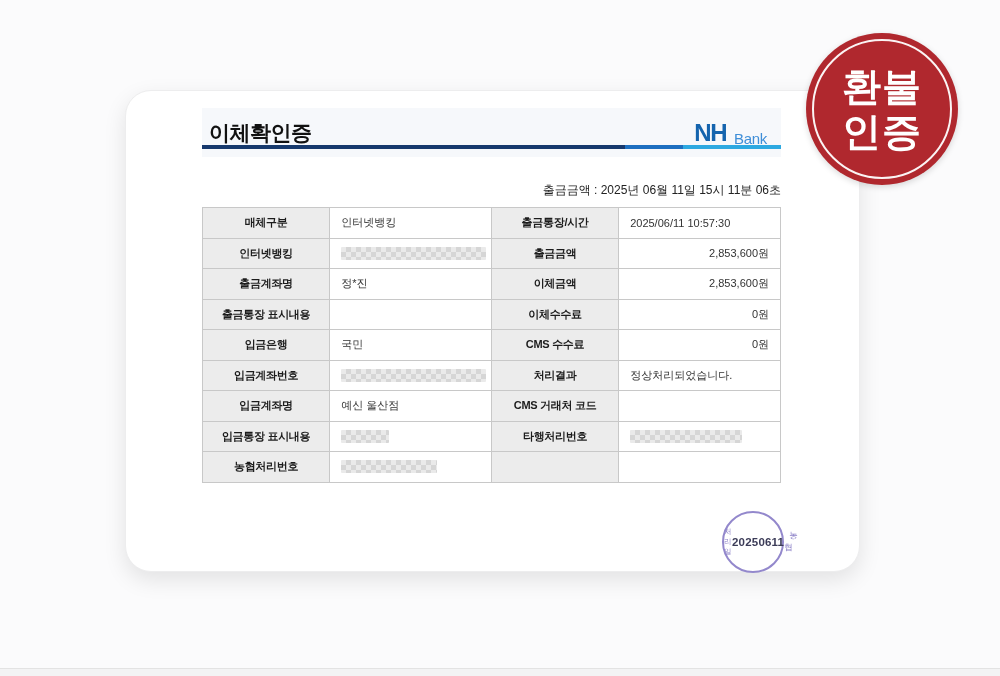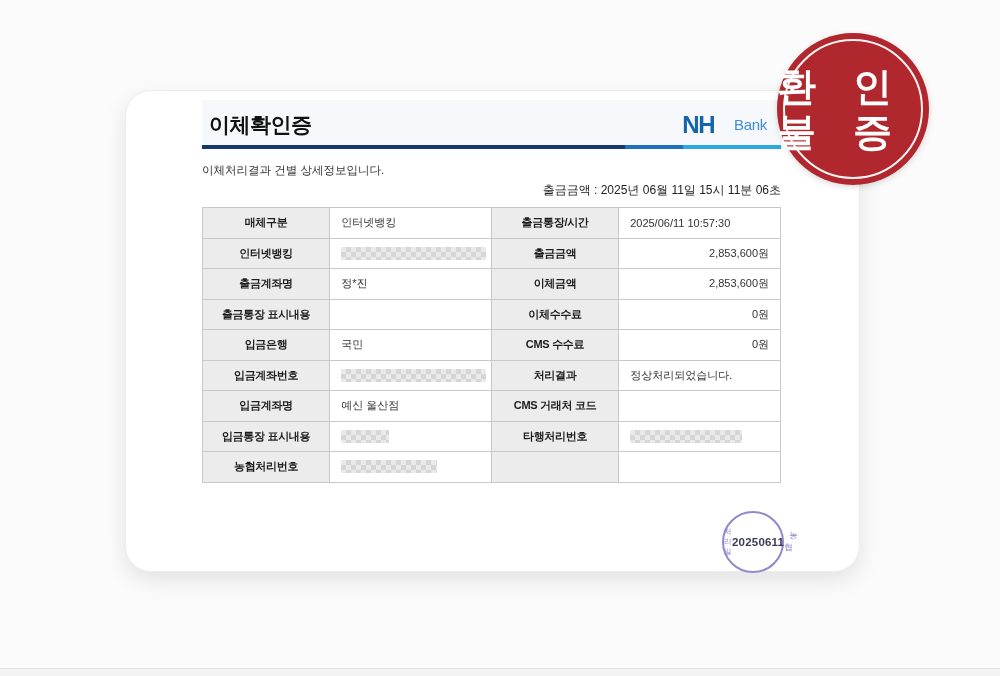--- a/index.html
+++ b/index.html
@@ -17,27 +17,27 @@
   .card {
     position:absolute; left:125px; top:90px; width:735px; height:482px;
     background:#ffffff;
     border:1px solid #ededee;
     border-radius:26px;
     box-shadow:0 8px 22px rgba(0,0,0,.10);
   }
 
   
   .header-band {
-    position:absolute; left:76px; top:9px; width:579px; height:49px;
+    position:absolute; left:76px; top:17px; width:579px; height:49px;
     background:#f6f8fb;
     display:flex; align-items:center; justify-content:space-between;
     padding:0 14px 0 7px;
   }
   .doc-title { font-size:21px; font-weight:700; color:#111; letter-spacing:-0.5px; }
-  .logo { display:flex; align-items:center; gap:20px; }
+  .logo { display:flex; align-items:flex-end; gap:8px; }
   .logo-nh { font-size:24px; font-weight:800; color:#1464ae; letter-spacing:-1.5px; }
   .logo-bank { font-size:15px; font-weight:400; color:#3e8ed8; letter-spacing:-0.3px; }
 
   
   .underline { position:absolute; left:76px; top:54px; width:579px; height:4px; display:flex; }
   .underline .seg1 { width:73%; background:#16396d; }
   .underline .seg2 { width:10%; background:#1d6fc0; }
   .underline .seg3 { width:17%; background:#2da9e1; }
 
   .intro {
@@ -89,23 +89,23 @@
     display:flex; flex-direction:row; align-items:center; justify-content:space-between;
     color:#8d82c8; background:rgba(255,255,255,.6);
   }
   .stamp-top { font-size:7.5px; letter-spacing:0.5px; }
   .stamp hr { width:30px; border:none; border-top:1px solid #9d93d2; margin:1.5px 0; }
   .stamp-date { font-size:11.5px; font-weight:700; color:#3c3c58; letter-spacing:0.2px; }
   .stamp-bottom { font-size:8.5px; letter-spacing:5px; text-indent:5px; }
 
   
   .badge {
-    position:absolute; left:777px; top:33px; width:152px; height:152px;
+    position:absolute; left:806px; top:33px; width:152px; height:152px;
     background:#b0282e; border-radius:50%;
-    display:flex; flex-direction:row; align-items:center; justify-content:center;
+    display:flex; flex-direction:column; align-items:center; justify-content:center;
     z-index:5;
     box-shadow:0 2px 6px rgba(0,0,0,.15);
   }
   .badge::before {
     content:""; position:absolute; inset:6px;
     border:2.5px solid rgba(255,255,255,.95); border-radius:50%;
   }
   .badge-line {
     color:#ffffff; font-size:39px; font-weight:800; line-height:45px; letter-spacing:1px;
   }
@@ -128,21 +128,20 @@
         <span class="logo-bank">Bank</span>
       </div>
     </div>
 
     <div class="underline">
       <div class="seg1"></div>
       <div class="seg2"></div>
       <div class="seg3"></div>
     </div>
 
-    <div class="intro">이체처리결과 건별 상세정보입니다.</div>
     <div class="current-time">출금금액 : 2025년 06월 11일 15시 11분 06초</div>
 
     <table class="detail">
       <colgroup>
         <col class="c-label">
           <col class="c-value">
           <col class="c-label">
           <col class="c-value">
       </colgroup>
       <tbody>

